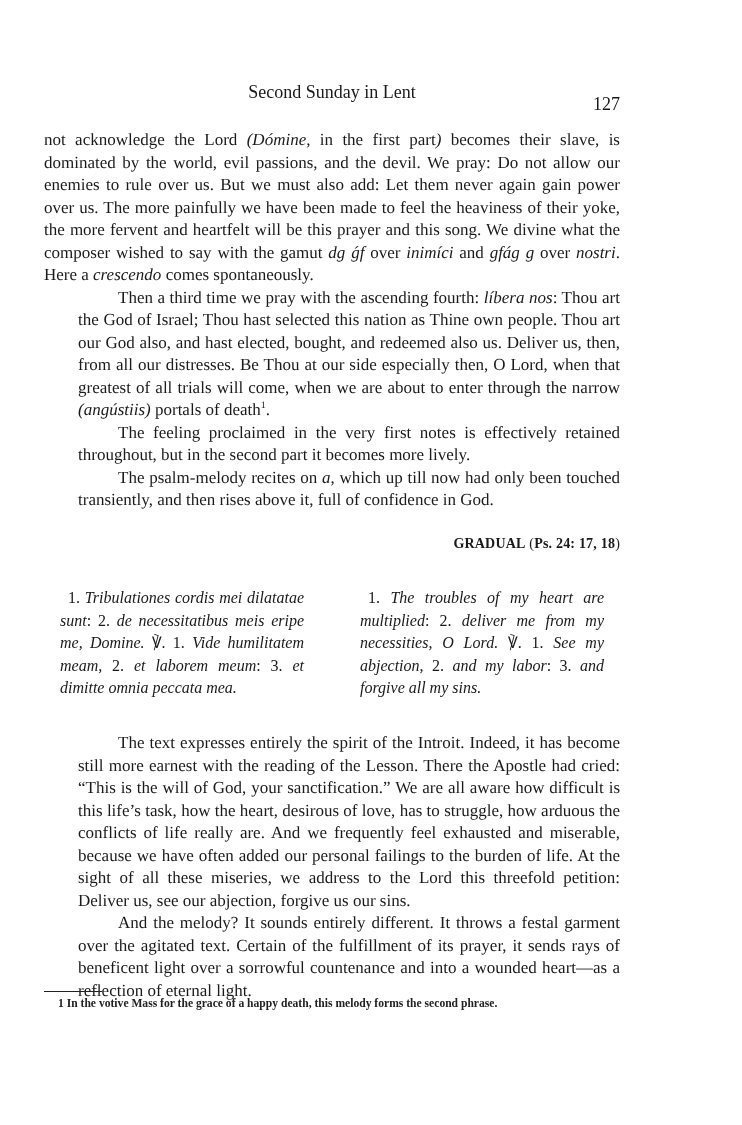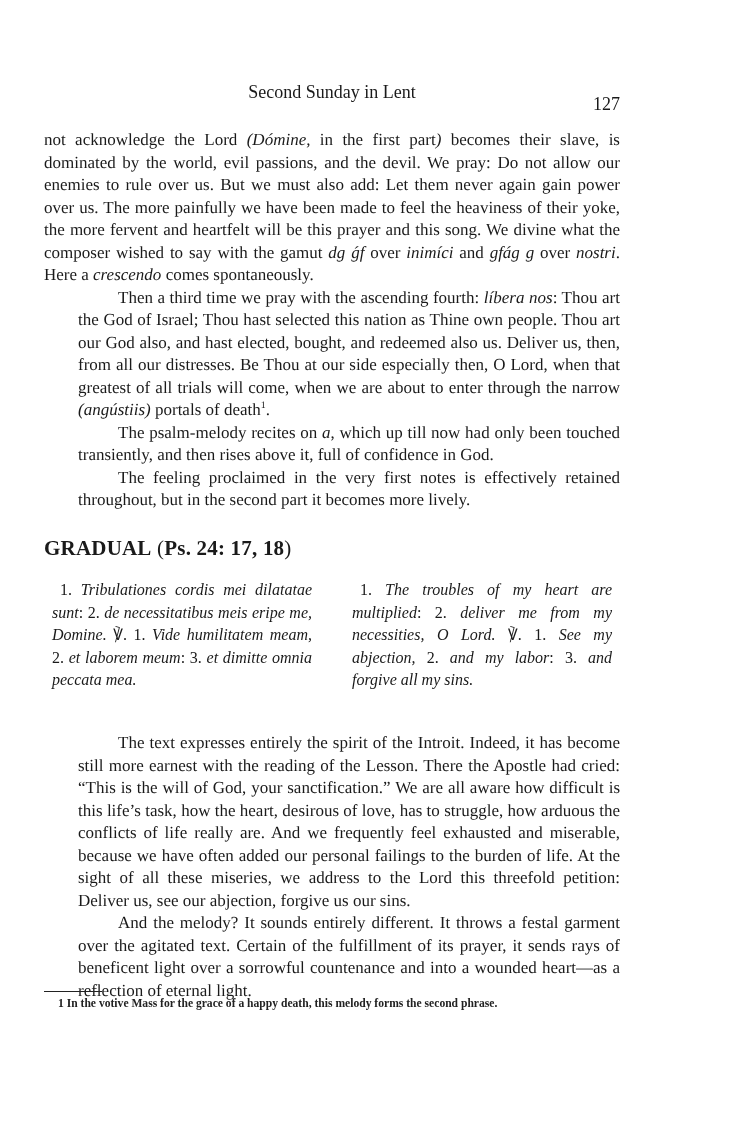--- a/index.html
+++ b/index.html
@@ -19,35 +19,35 @@
     position: absolute; left: 0; width: 576px;
     font-size: 17px; line-height: 22.5px; text-align: justify;
     text-rendering: geometricPrecision;
   }
   .body-text p { margin: 0; }
   .body-text p.indent { text-indent: 40px; margin-left: 34px; }
   .body-text p.cite { text-indent: 40px; }
   .block1 { top: 129px; }
   .block2 { top: 732px; }
   .section-heading {
-    position: absolute; top: 536px; left: 0; width: 576px; text-align: left;
-    font-size: 21px; font-weight: bold; letter-spacing: 0.2px;
+    position: absolute; top: 536px; left: 0; width: 576px; text-align: right;
+    font-size: 14px; font-weight: bold; letter-spacing: 0.2px;
   }
   .section-heading .ref { font-weight: normal; }
   .section-heading .ref b { font-weight: bold; }
   .gradual {
     position: absolute; top: 571px; left: 0; width: 576px;
     font-size: 16px; line-height: 22.5px;
   }
   .gradual .col {
     position: absolute; top: 0; width: 276px; text-align: justify; font-style: italic;
   }
   .gradual .col.latin { left: 0; }
   .gradual .col.english { left: 300px; }
-  .gradual .col p { margin: 8px; text-indent: 8px; }
+  .gradual .col p { margin: 16px; text-indent: 8px; }
   .gradual .num { font-style: normal; }
   .footnote-rule {
     position: absolute; top: 991px; left: 0; width: 58px; height: 0;
     border-top: 1.2px solid #222;
   }
   .footnote {
     position: absolute; top: 996px; left: 0; width: 576px;
     font-size: 11.6px; line-height: 16px; font-weight: bold; color: #222;
     padding-left: 14px; box-sizing: border-box; white-space: nowrap;
   }
@@ -62,23 +62,23 @@
   <div class="running-head">
     <div class="running-title">Second Sunday in Lent</div>
     <div class="page-number">127</div>
   </div>
 
   <div class="body-text block1">
     <p><span>not acknowledge the Lord </span><i>(Dómine,</i><span> in the first part</span><i>)</i><span> becomes their slave, is dominated by the world, evil passions, and the devil. We pray: Do not allow our enemies to rule over us. But we must also add: Let them never again gain power over us. The more painfully we have been made to feel the heaviness of their yoke, the more fervent and heartfelt will be this prayer and this song. We divine what the composer wished to say with the gamut </span><i>dg ǵf</i><span> over </span><i>inimíci</i><span> and </span><i>gfág g</i><span> over </span><i>nostri</i><span>. Here a </span><i>crescendo</i><span> comes spontaneously.</span></p>
 
     <p class="indent"><span>Then a third time we pray with the ascending fourth: </span><i>líbera nos</i><span>: Thou art the God of Israel; Thou hast selected this nation as Thine own people. Thou art our God also, and hast elected, bought, and redeemed also us. Deliver us, then, from all our distresses. Be Thou at our side especially then, O Lord, when that greatest of all trials will come, when we are about to enter through the narrow </span><i>(angústiis)</i><span> portals of  death</span><sup>1</sup><span>.</span></p>
 
+    <p class="indent">The feeling proclaimed in the very first notes is effectively retained throughout, but in the second part it becomes more lively.</p>
+
     <p class="indent"><span>The psalm-melody recites on </span><i>a</i><span>, which up till now had only been touched transiently, and then rises above it, full of confidence in God.</span></p>
-
-    <p class="indent">The feeling proclaimed in the very first notes is effectively retained throughout, but in the second part it becomes more lively.</p>
 
   </div>
 
   <div class="section-heading"><span>GRADUAL</span><span class="ref"><span> (</span><b>Ps. 24: 17, 18</b><span>)</span></span></div>
 
   <div class="gradual">
     <div class="col latin">
       <p><span class="num">1. </span><span>Tribulationes cordis mei dilatatae sunt</span><span class="num">: </span><span class="num">2. </span><span>de necessitatibus meis eripe me, Domine.</span><span class="num"> ℣. </span><span class="num">1. </span><span>Vide humilitatem meam,</span><span class="num"> 2. </span> <span>et laborem meum</span><span class="num">: </span><span class="num">3. </span><span>et dimitte omnia peccata mea.</span></p>
     </div>
     <div class="col english">

